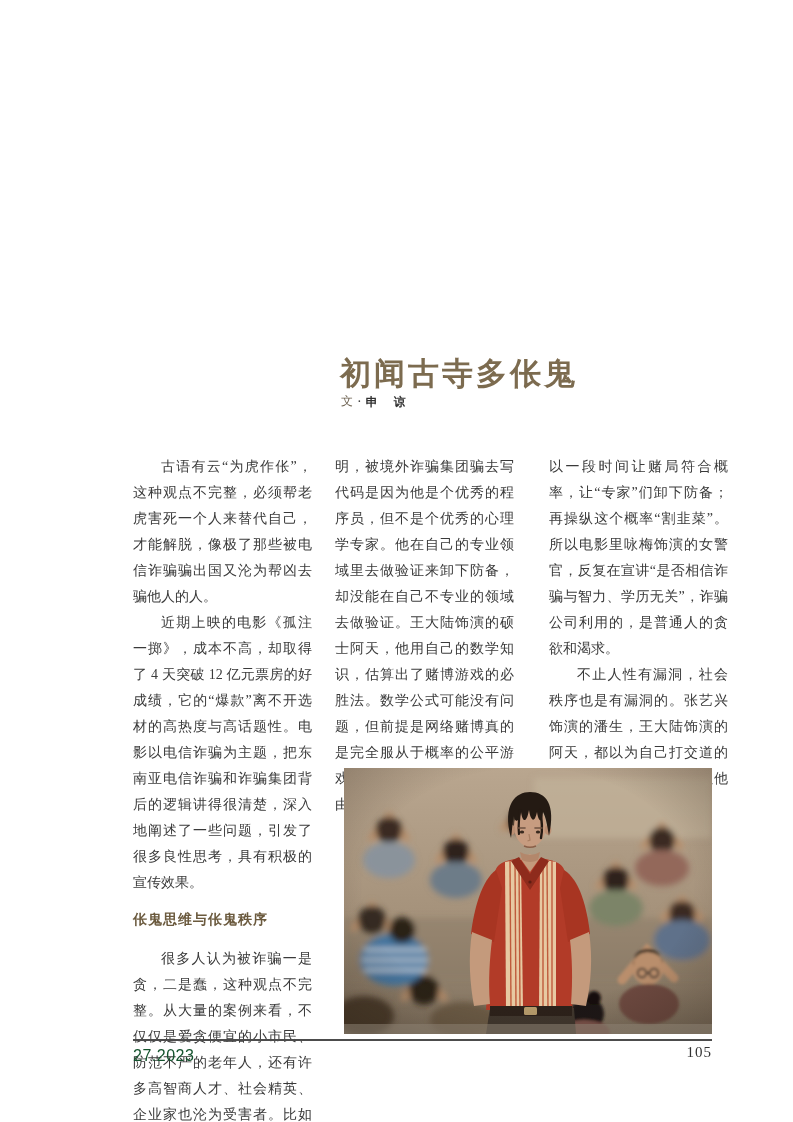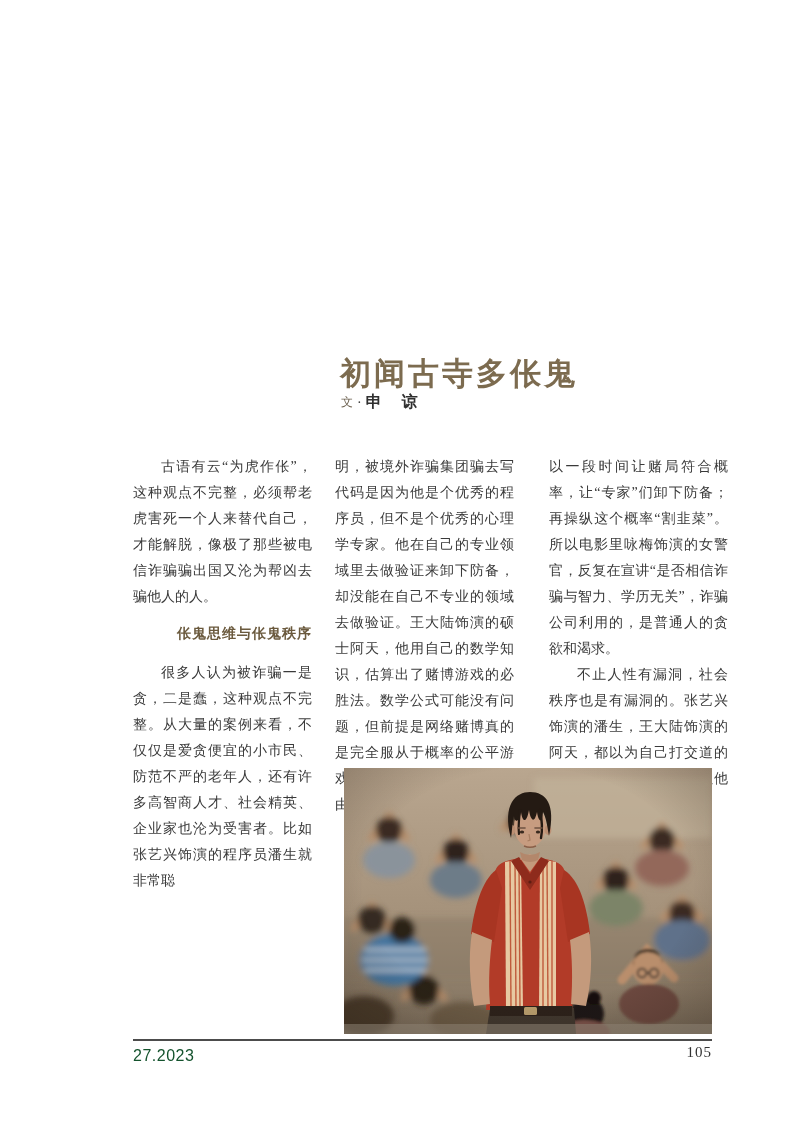--- a/index.html
+++ b/index.html
@@ -19,33 +19,33 @@
     font-size:31px;font-weight:700;letter-spacing:3px;
     color:var(--color-title,#7C6B4F);
     white-space:nowrap;
   }
   #byline{
     position:absolute;left:341px;top:384px;
     white-space:nowrap;color:#3c3c3c;
   }
   #byline .label{font-size:12px;color:#6e6352;vertical-align:1px;}
   #byline .sep{font-size:14px;margin:0 4px;color:#3c3c3c;}
-  #byline .author{font-size:16px;font-weight:600;letter-spacing:2px;color:#303030;}
+  #byline .author{font-size:12px;font-weight:600;letter-spacing:2px;color:#303030;}
   
   .col{
     position:absolute;top:446px;width:179px;
     font-size:14px;line-height:26px;
     text-align:justify;text-justify:inter-character;
   }
   #col1{left:133px;} #col2{left:335px;} #col3{left:549px;}
   .col p{margin:0;}
   .col p.indent{text-indent:2em;}
   .section-heading{
     margin:10px 0 14px 0;
-    text-align:right;font-weight:700;font-size:14px;
+    text-align:left;font-weight:700;font-size:14px;
     font-family:"Liberation Sans","DejaVu Sans",sans-serif;
     color:var(--color-heading,#6B5A3E);
     letter-spacing:1px;
   }
   
   #photo{
     position:absolute;left:344px;top:760px;width:368px;height:266px;
     overflow:hidden;background:#a5927c;
   }
   #photo svg{display:block;width:100%;height:100%;}
@@ -70,20 +70,21 @@
 <div id="page">
 
   <h1 id="title">初闻古寺多伥鬼</h1>
 
   <div id="byline">
     <span class="label">文</span><span class="sep">·</span><span class="author">申　谅</span>
   </div>
 
   <div class="col" id="col1">
     <p class="indent">古语有云“为虎作伥”，这种观点不完整，必须帮老虎害死一个人来替代自己，才能解脱，像极了那些被电信诈骗骗出国又沦为帮凶去骗他人的人。</p>
+    <p class="indent">近期上映的电影《孤注一掷》，成本不高，却取得了 4 天突破 12 亿元票房的好成绩，它的“爆款”离不开选材的高热度与高话题性。电影以电信诈骗为主题，把东南亚电信诈骗和诈骗集团背后的逻辑讲得很清楚，深入地阐述了一些问题，引发了很多良性思考，具有积极的宣传效果。</p>
     <div class="section-heading">伥鬼思维与伥鬼秩序</div>
     <p class="indent">很多人认为被诈骗一是贪，二是蠢，这种观点不完整。从大量的案例来看，不仅仅是爱贪便宜的小市民、防范不严的老年人，还有许多高智商人才、社会精英、企业家也沦为受害者。比如张艺兴饰演的程序员潘生就非常聪</p>
   </div>
 
   <div class="col" id="col2">
     <p>明，被境外诈骗集团骗去写代码是因为他是个优秀的程序员，但不是个优秀的心理学专家。他在自己的专业领域里去做验证来卸下防备，却没能在自己不专业的领域去做验证。王大陆饰演的硕士阿天，他用自己的数学知识，估算出了赌博游戏的必胜法。数学公式可能没有问题，但前提是网络赌博真的是完全服从于概率的公平游戏。事实上，整个过程都是由诈骗集团操纵的，他们可</p>
   </div>
 
   <div class="col" id="col3">
     <p>以一段时间让赌局符合概率，让“专家”们卸下防备；再操纵这个概率“割韭菜”。所以电影里咏梅饰演的女警官，反复在宣讲“是否相信诈骗与智力、学历无关”，诈骗公司利用的，是普通人的贪欲和渴求。</p>

